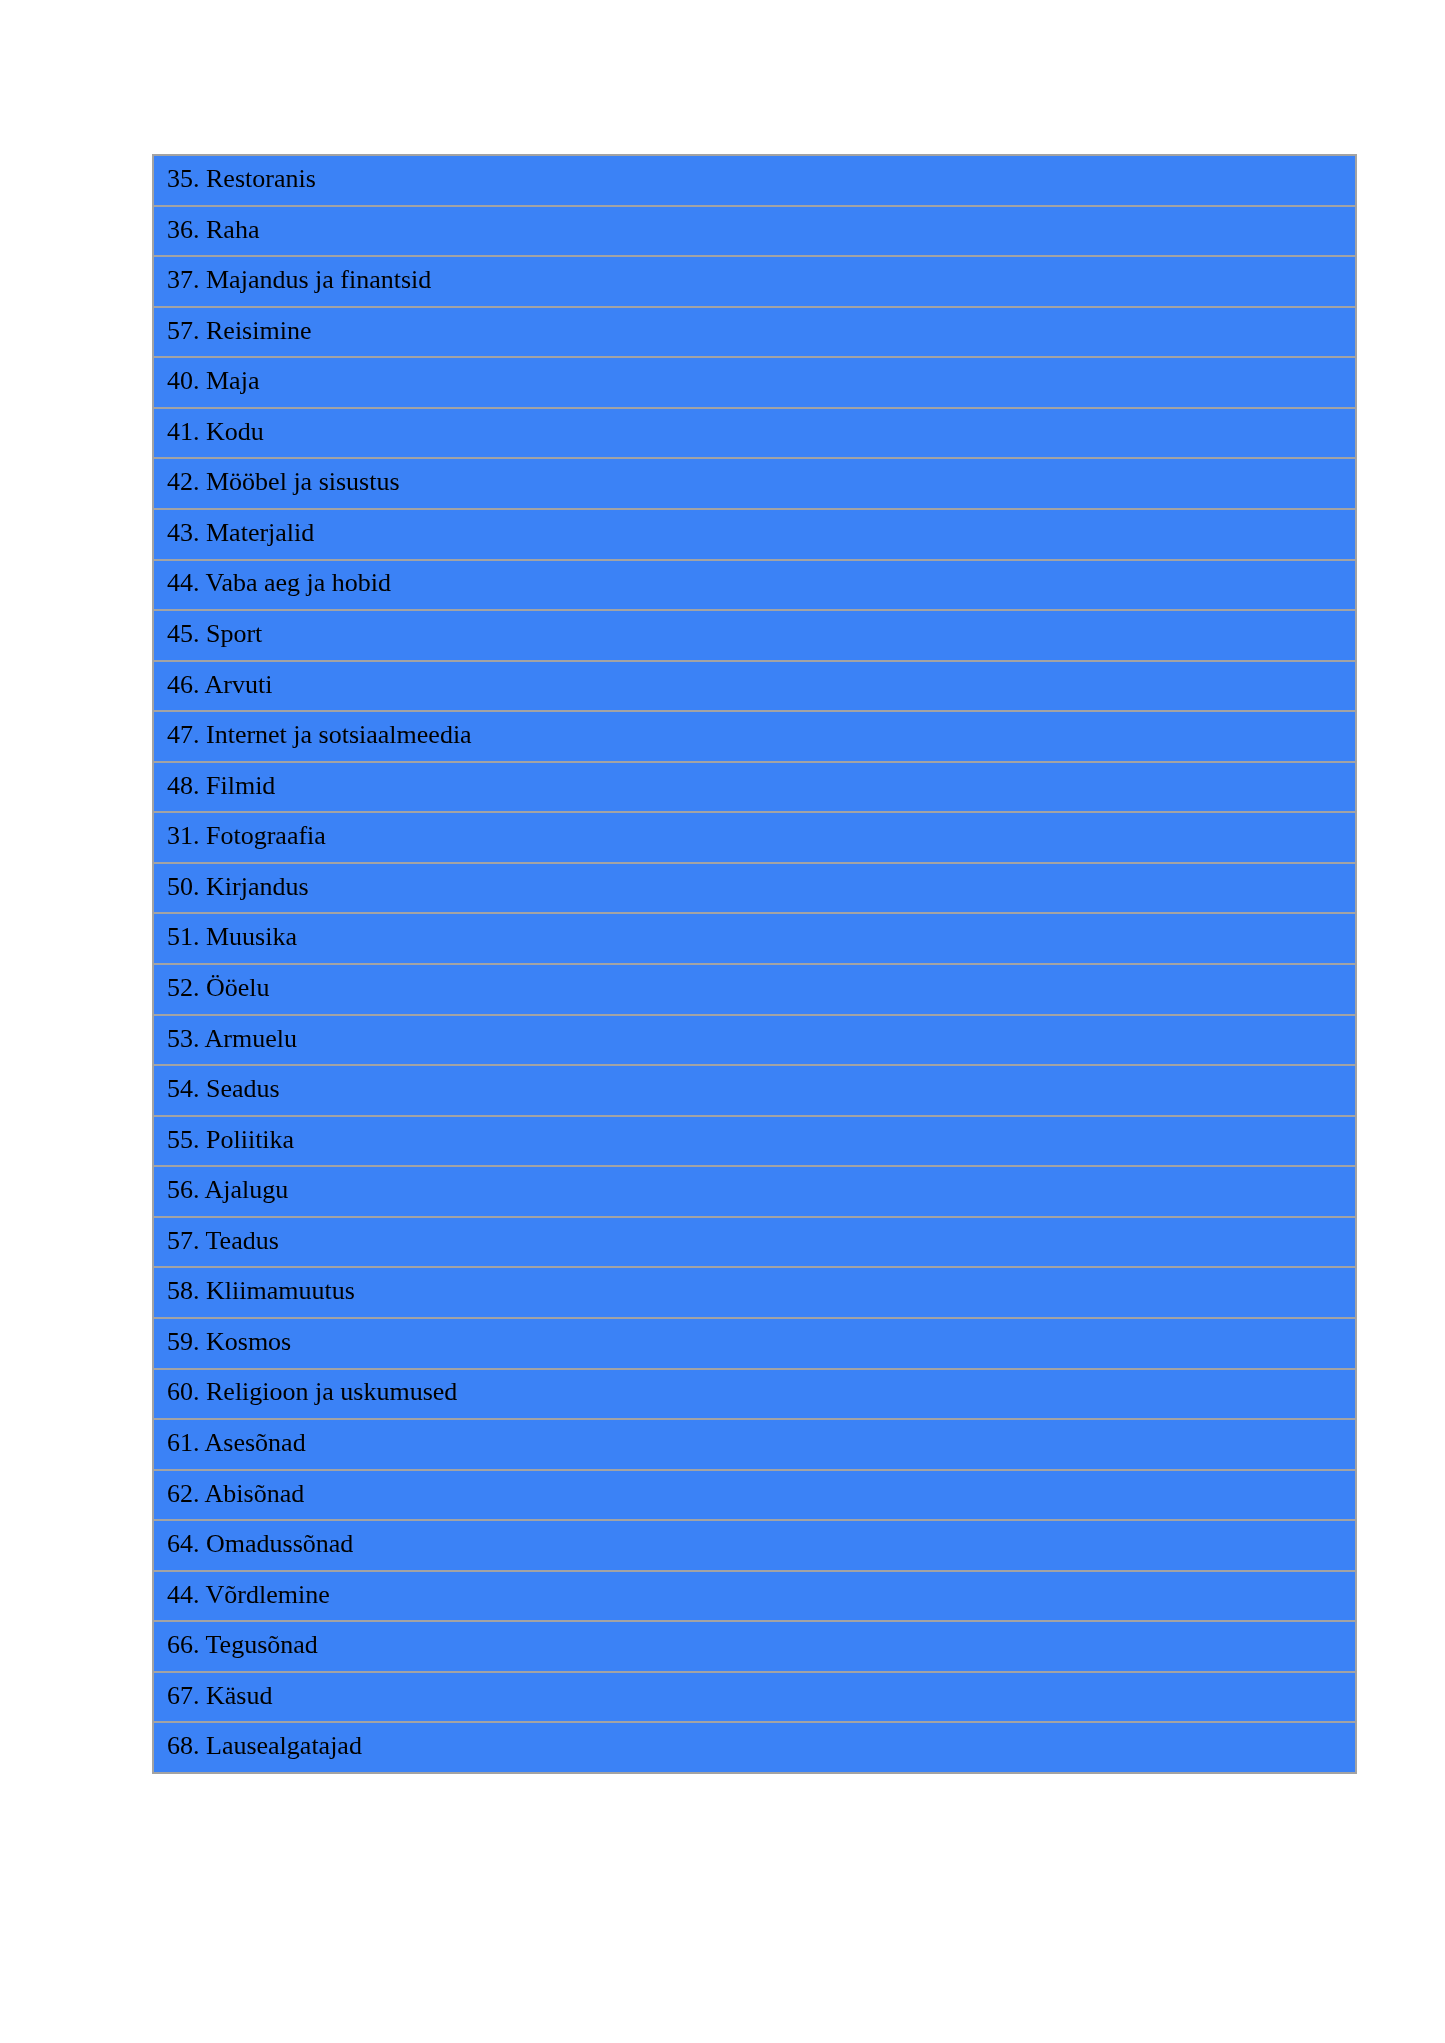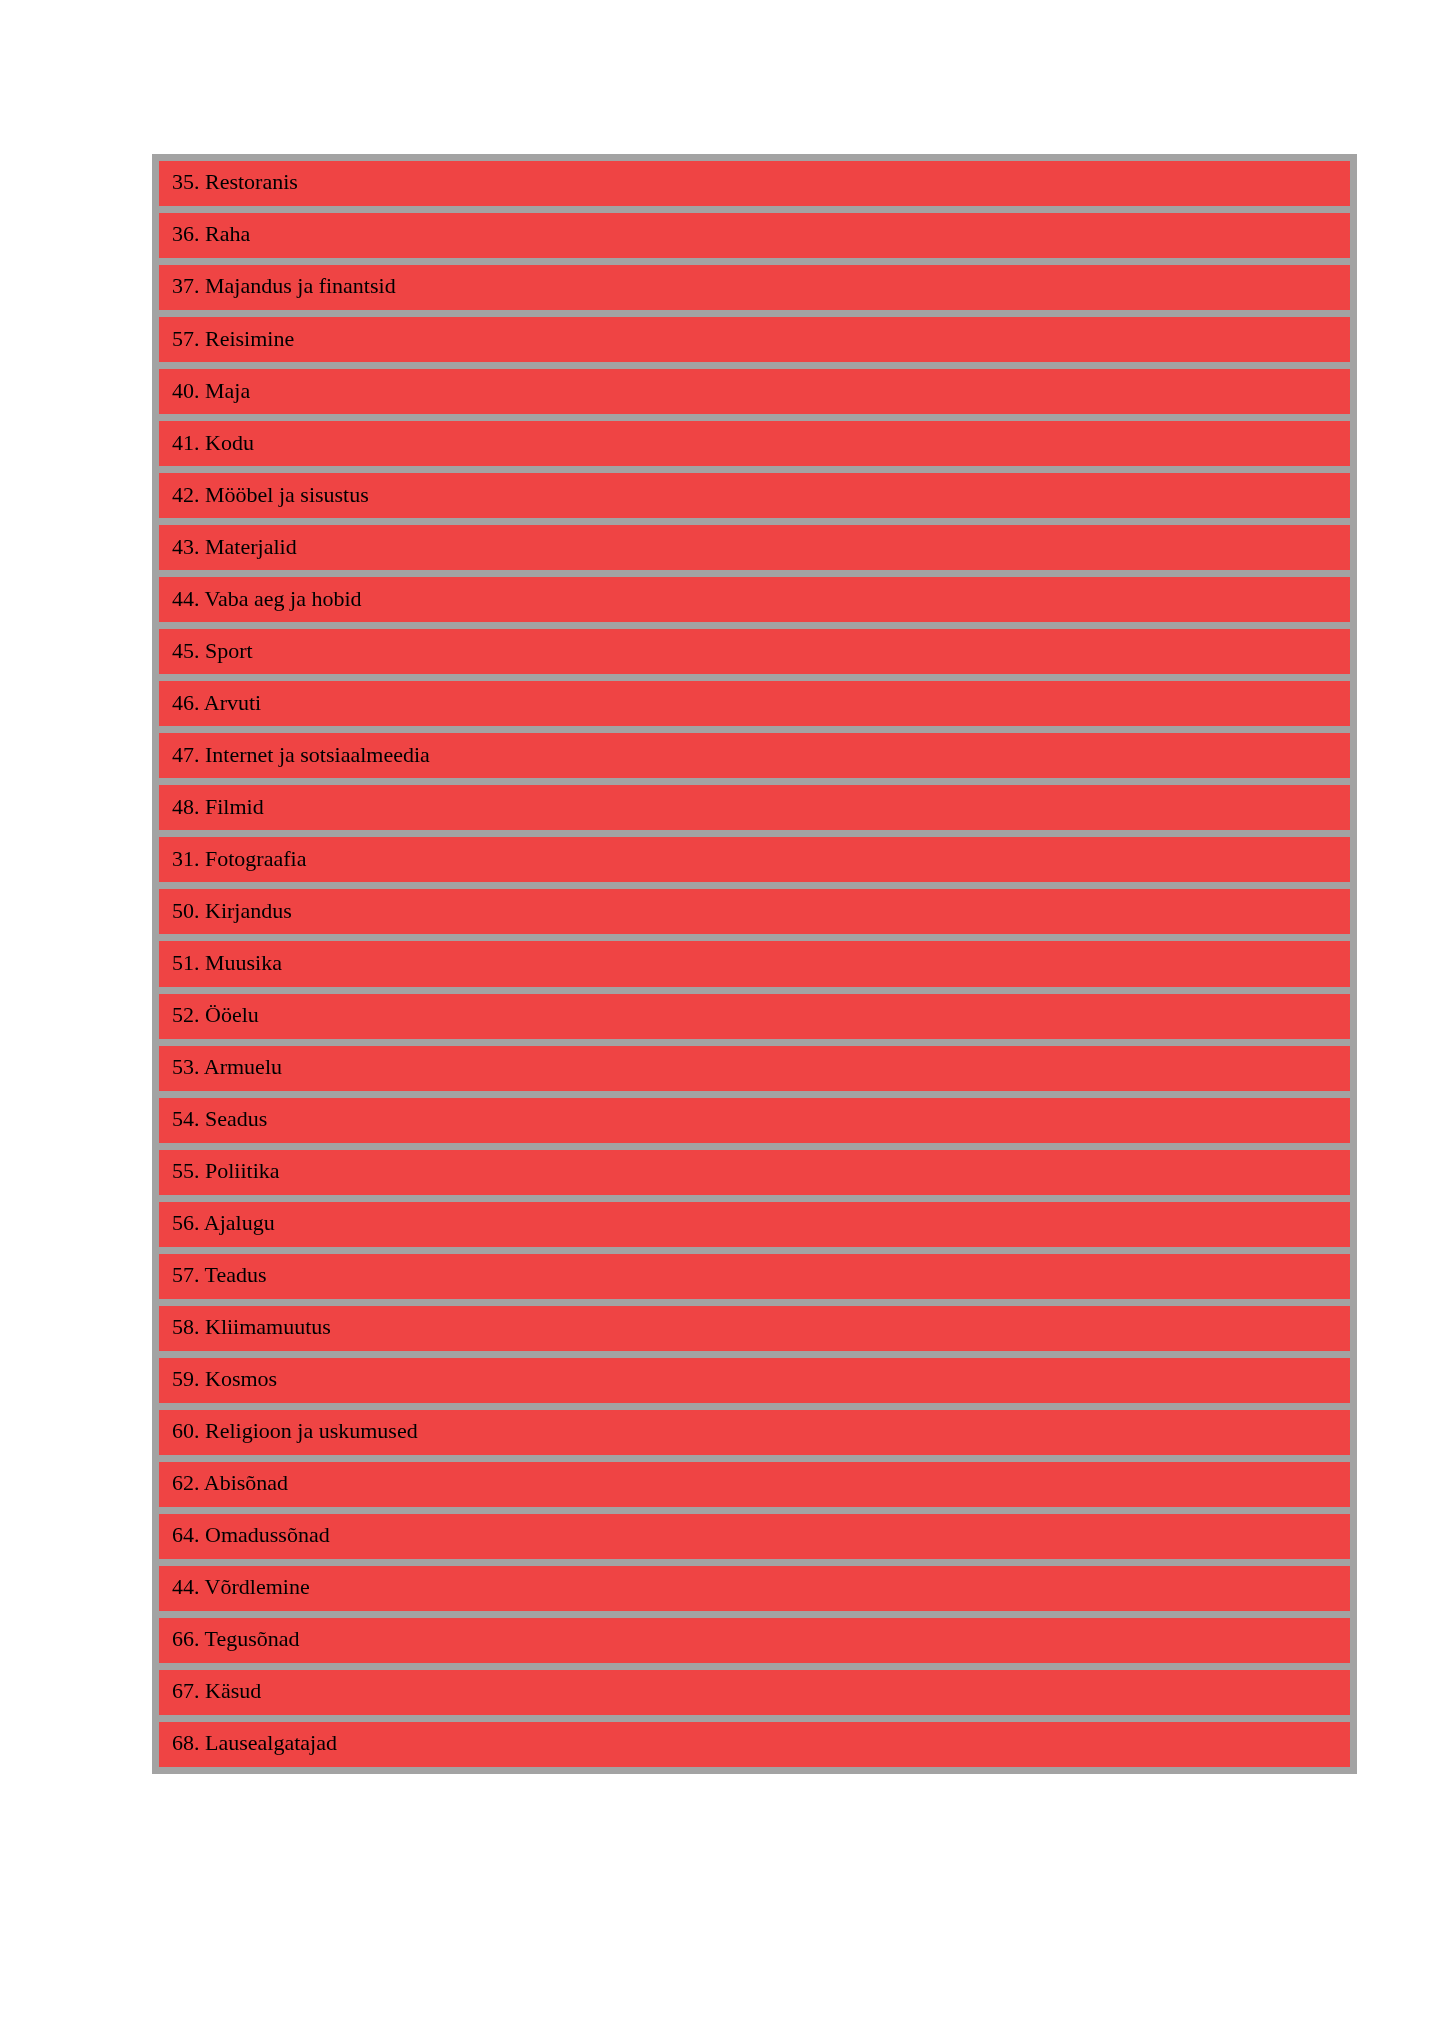--- a/index.html
+++ b/index.html
@@ -22,29 +22,29 @@
   table.toc-table {
     position: absolute;
     left: 152px;
     top: 154px;
     width: 1205px;
     height: 1620px;
     border-collapse: collapse;
     table-layout: fixed;
   }
   table.toc-table td {
-    border: 7px solid #a3a3a3;
-    font-size: 22px;
+    border: 2px solid #a3a3a3;
+    font-size: 26px;
     line-height: 1.1;
     padding: 4px 8px 6px 13px;
     vertical-align: middle;
     white-space: nowrap;
     overflow: hidden;
     color: #000000;
-    background: #ef4444;
+    background: #3b82f6;
   }
 </style>
 </head>
 <body>
 
 <div class="page">
   <table class="toc-table">
     <tbody id="toc-body">
         <tr>
           <td>35. Restoranis</td>
@@ -115,20 +115,23 @@
         <tr>
           <td>58. Kliimamuutus</td>
         </tr>
         <tr>
           <td>59. Kosmos</td>
         </tr>
         <tr>
           <td>60. Religioon ja uskumused</td>
         </tr>
         <tr>
+          <td>61. Asesõnad</td>
+        </tr>
+        <tr>
           <td>62. Abisõnad</td>
         </tr>
         <tr>
           <td>64. Omadussõnad</td>
         </tr>
         <tr>
           <td>44. Võrdlemine</td>
         </tr>
         <tr>
           <td>66. Tegusõnad</td>

